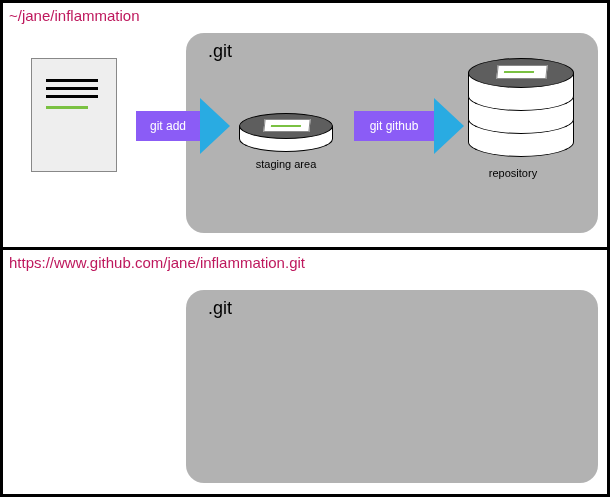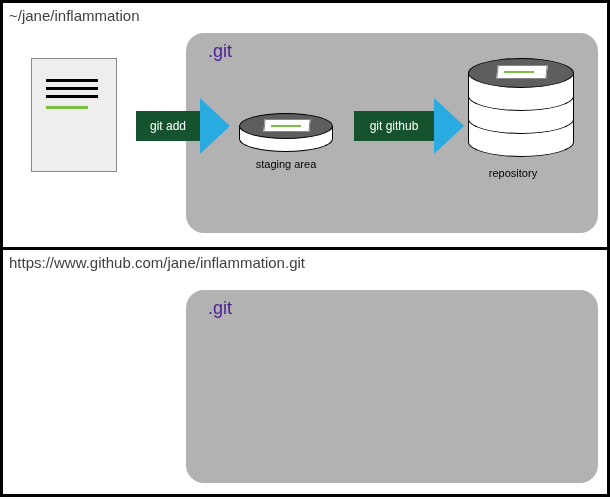--- a/index.html
+++ b/index.html
@@ -22,31 +22,31 @@
     width: 610px;
     height: 247px;
     border-top: none;
     padding-left: 35px;
   }
   .path-label {
     position: absolute;
     top: 4px;
     left: 6px;
     font-size: 15px;
-    color: #404040;
+    color: #be185d;
   }
   .git-box {
     position: absolute;
     background: #b2b2b2;
     border-radius: 18px;
   }
   .git-label {
     position: absolute;
     font-size: 18px;
-    color: #4c1d95;
+    color: #000000;
     top: 8px;
     left: 22px;
   }
 
   
   .doc-icon {
     position: absolute;
     left: 28px;
     top: 55px;
     width: 86px;
@@ -63,21 +63,21 @@
   }
   .doc-line-green { background: #7ac142; }
 
   
   .arrow {
     position: absolute;
     display: flex;
     align-items: center;
   }
   .arrow-shaft {
-    background: #14532d;
+    background: #8b5cf6;
     height: 30px;
     display:flex;
     align-items:center;
     justify-content:center;
     color: #fff;
     font-size: 12px;
     white-space: nowrap;
     padding: 0 4px;
   }
   .arrow-head {

